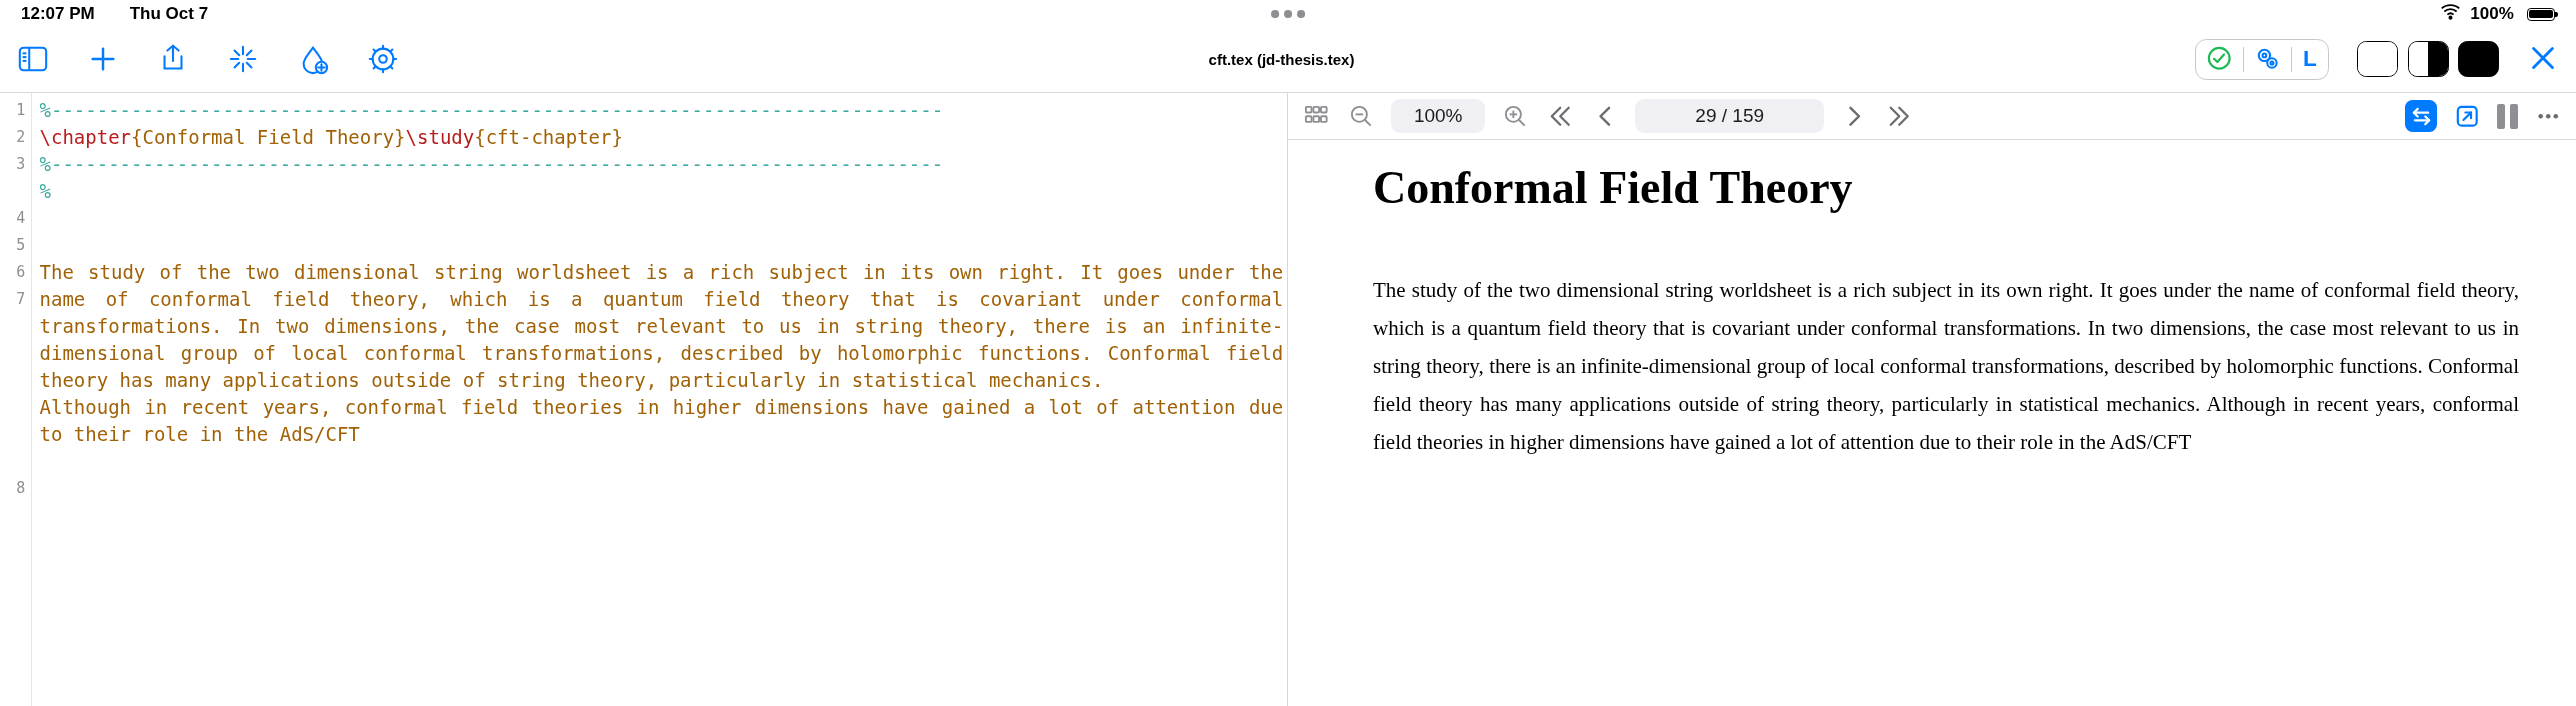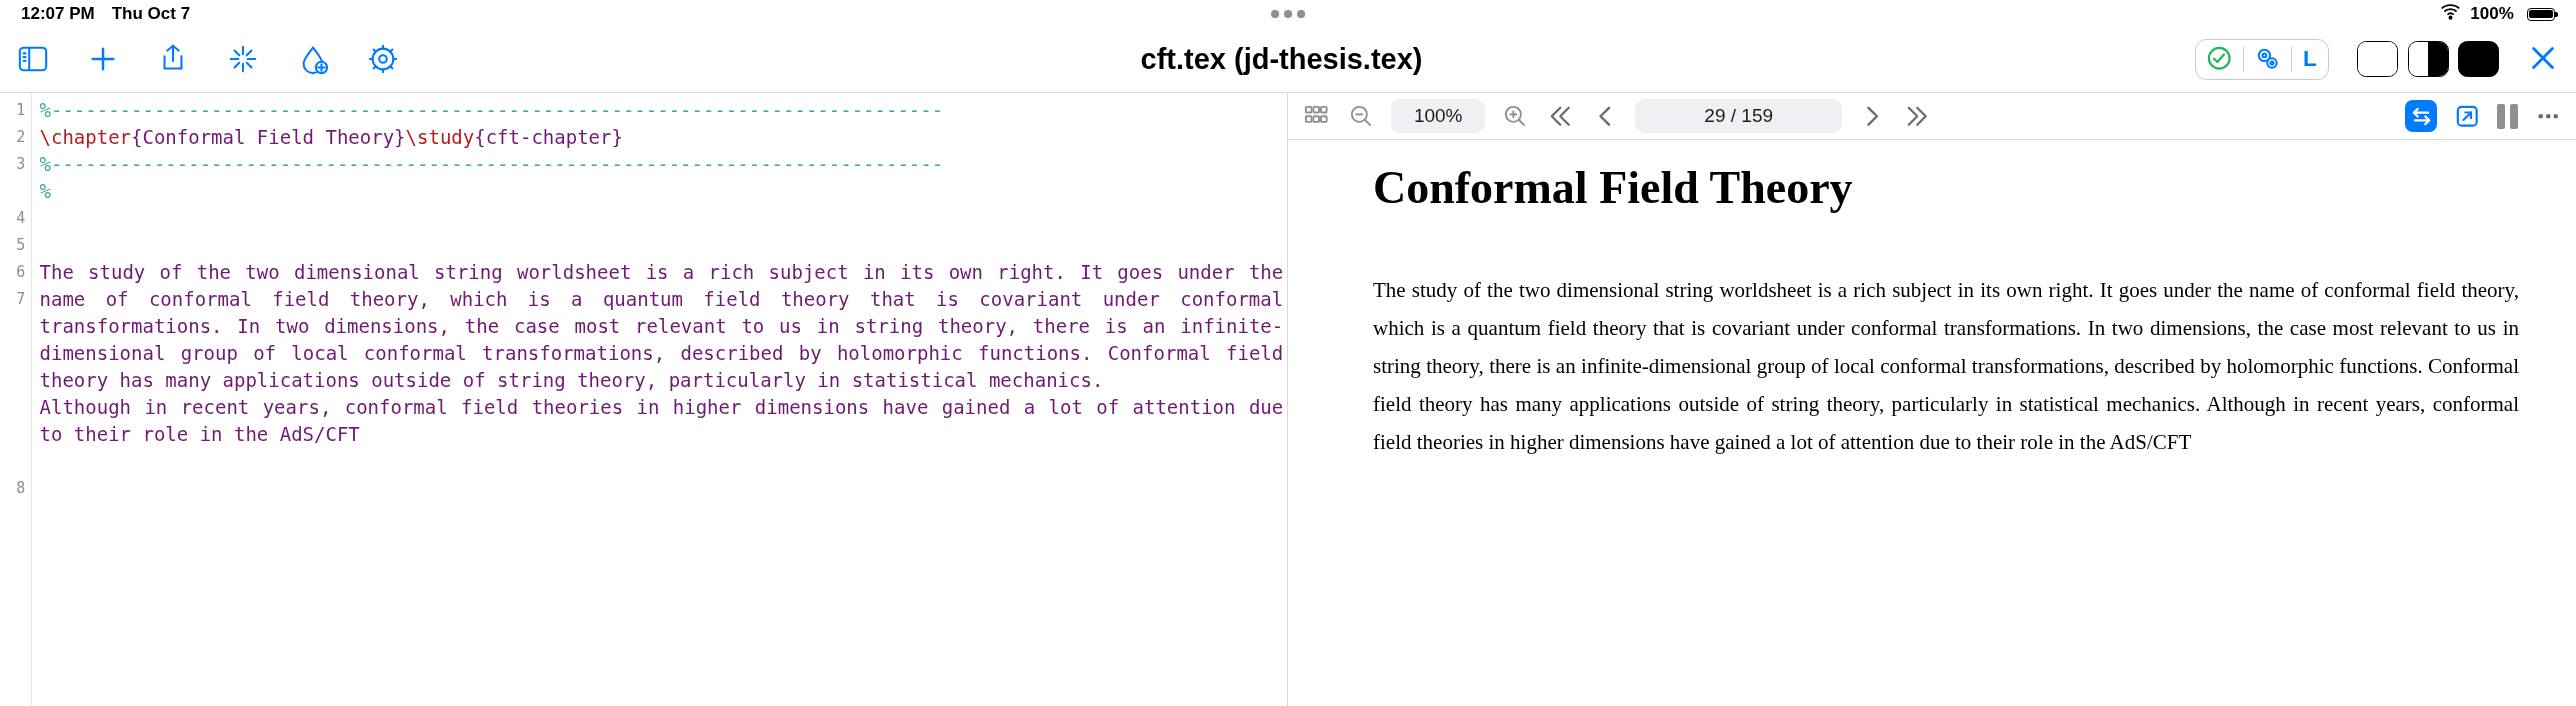--- a/index.html
+++ b/index.html
@@ -15,21 +15,21 @@
   
   .statusbar {
     height: 26.4px;
     display: flex;
     align-items: center;
     justify-content: space-between;
     padding: 1.9px 21px 0 21px;
     font-size: 17px;
     font-weight: 600;
   }
-  .statusbar .left { display: flex; gap: 17px; align-items: center; }
+  .statusbar .left { display: flex; gap: 35px; align-items: center; }
   .statusbar .center { display:flex; align-items:center; gap:5.7px; color:#8e8e93; letter-spacing:1.9px; position:absolute; left:50%; transform:translateX(-50%); }
   .statusbar .center .dot { width:7.5px; height:7.5px; border-radius:50%; background:#8e8e93; }
   .statusbar .right { display:flex; align-items:center; gap:9.4px; }
   .statusbar .battery { display:flex; align-items:center; }
   .statusbar .battery-body {
     width: 28px; height: 13.2px; border: 1.4px solid #000; border-radius: 3.8px;
     position: relative; margin-left: 3.8px;
   }
   .statusbar .battery-body::after {
     content:""; position:absolute; right:-3.8px; top:3.3px; width:2.4px; height:4.7px;
@@ -44,21 +44,21 @@
     align-items: center;
     padding: 0 17px;
     position: relative;
   }
   .toolbar .left-tools, .toolbar .right-tools {
     display:flex; align-items:center; gap:28px;
   }
   .toolbar .left-tools { gap:38px; }
   .toolbar .title {
     position:absolute; left:0; right:13px; text-align:center;
-    font-size:29px; font-weight:700; pointer-events:none;
+    font-size:15px; font-weight:700; pointer-events:none;
   }
   .toolbar-icon { width:32px; height:32px; color:#007aff; display:flex; align-items:center; justify-content:center; }
   .toolbar-icon svg { width:32px; height:32px; }
 
   .right-tools { margin-left:auto; }
 
   .status-pill {
     height: 41px;
     border: 1.9px solid #c8c8cc;
     border-radius: 11.3px;
@@ -113,41 +113,41 @@
     font-family: "SF Mono", Menlo, Consolas, monospace;
     font-size: 19px;
     line-height: 27px;
     padding: 3.8px 3.8px 0 7.5px;
     white-space: pre-wrap;
     word-break: break-word;
     text-align: justify;
   }
   .code .cmt { color:#3AA99F; } 
   .code .cmd { color:#b91c1c; } 
-  .code .txt { color:#701a75; }
+  .code .txt { color:#a16207; }
 
   
   .pv-toolbar {
     height:47px;
     display:flex;
     align-items:center;
     padding: 0 13.2px;
     gap:15px;
     border-bottom:0.9px solid #d8d8dc;
   }
   .pv-toolbar svg { width:24.5px; height:24.5px; }
   .pv-btn { color:#6b6b70; display:flex; align-items:center; justify-content:center; width:30px; height:30px; }
   .pv-btn.blue { color:#007aff; }
   .pv-zoom-box, .pv-page-box {
     background:#efeff4; border-radius:9.4px; height:34px;
     display:flex; align-items:center; justify-content:center;
     font-size:19px; color:#1c1c1e; font-weight:500;
   }
   .pv-zoom-box { width:94px; }
-  .pv-page-box { width:207px; }
+  .pv-page-box { width:189px; }
   .pv-swap { width:32px; height:32px; border-radius:7.5px; background:#007aff; color:#fff; display:flex; align-items:center; justify-content:center; }
   .pv-swap svg { width:21px; height:21px; }
   .pv-pause { display:flex; gap:5.7px; }
   .pv-pause .bar { width:7.5px; height:24.5px; background:#8e8e93; border-radius:1.9px; }
 
   
   .pv-content {
     flex:1;
     padding: 21px 57px 0 85px;
     overflow:hidden;

